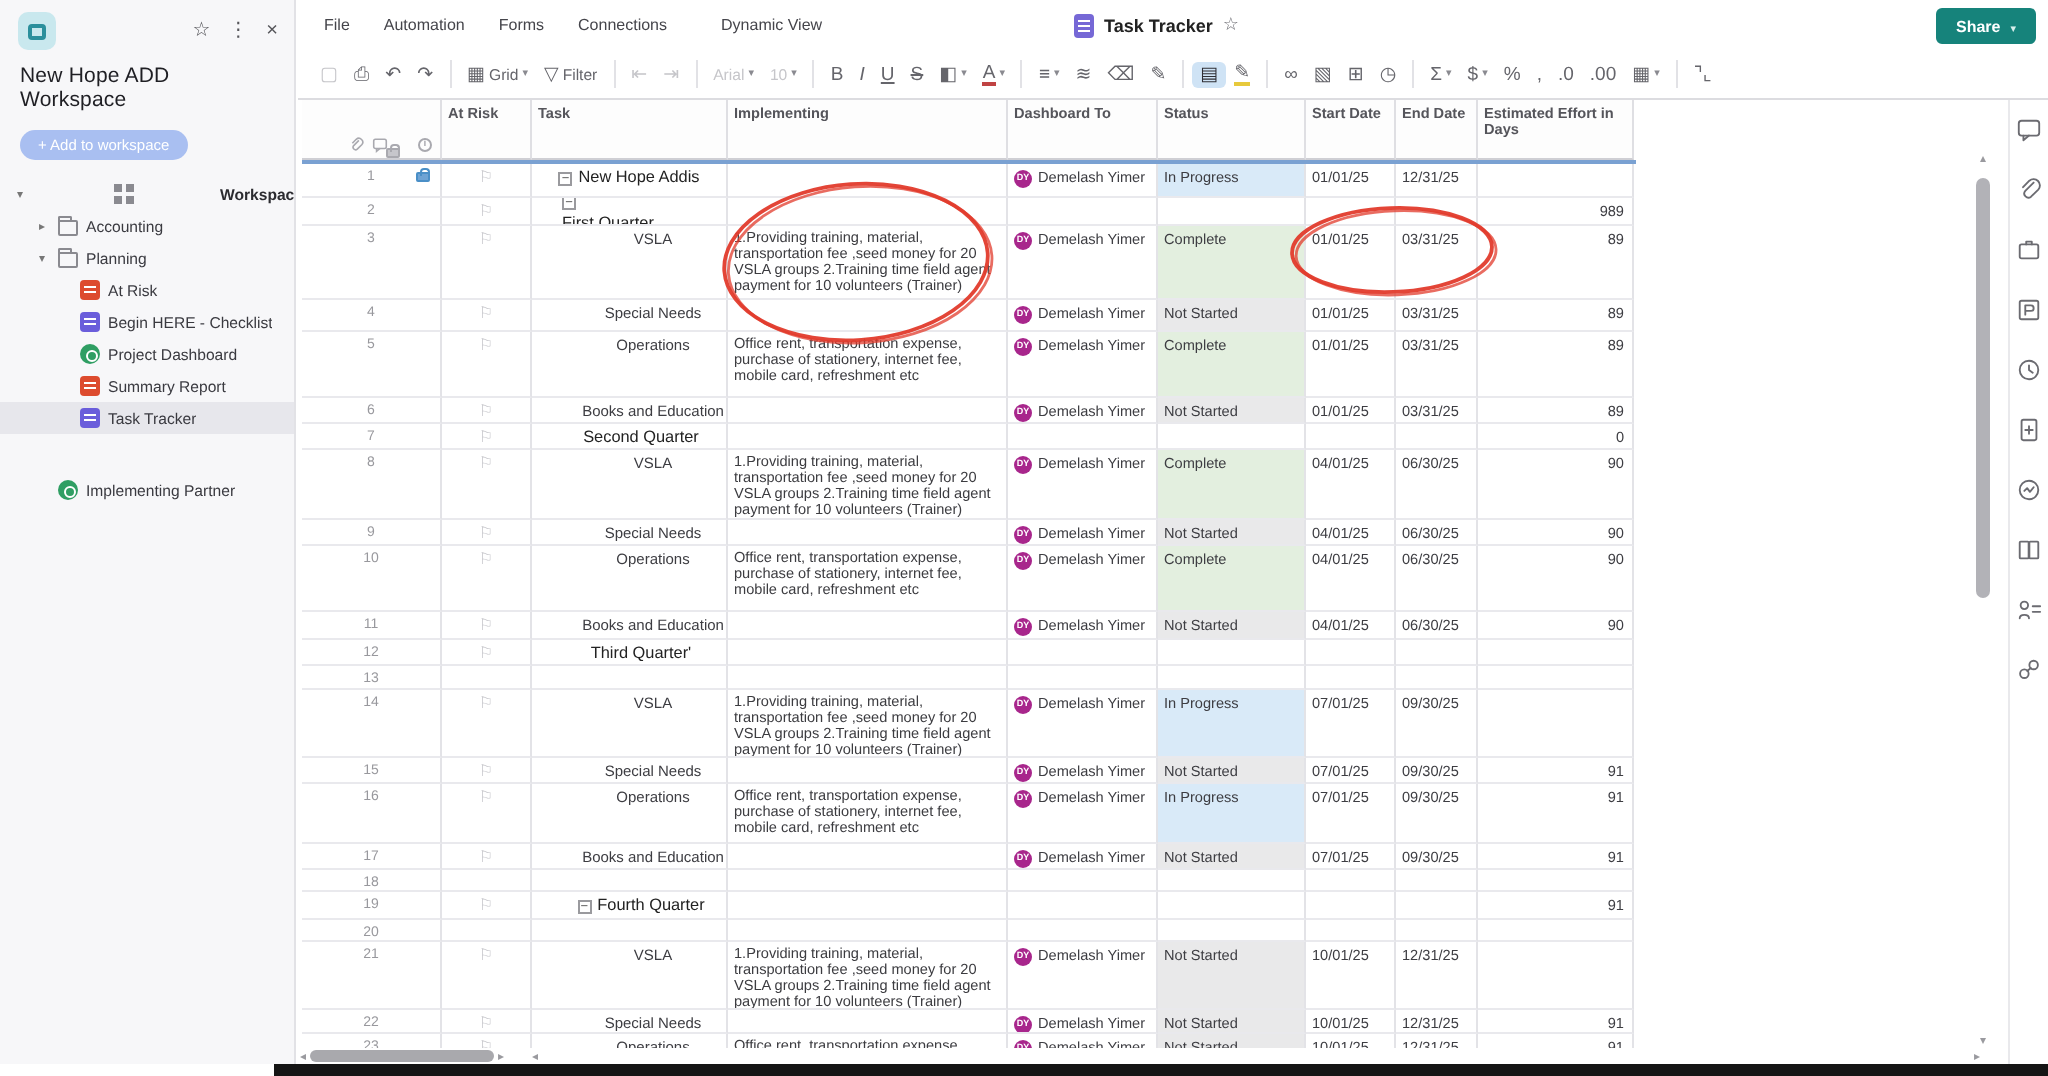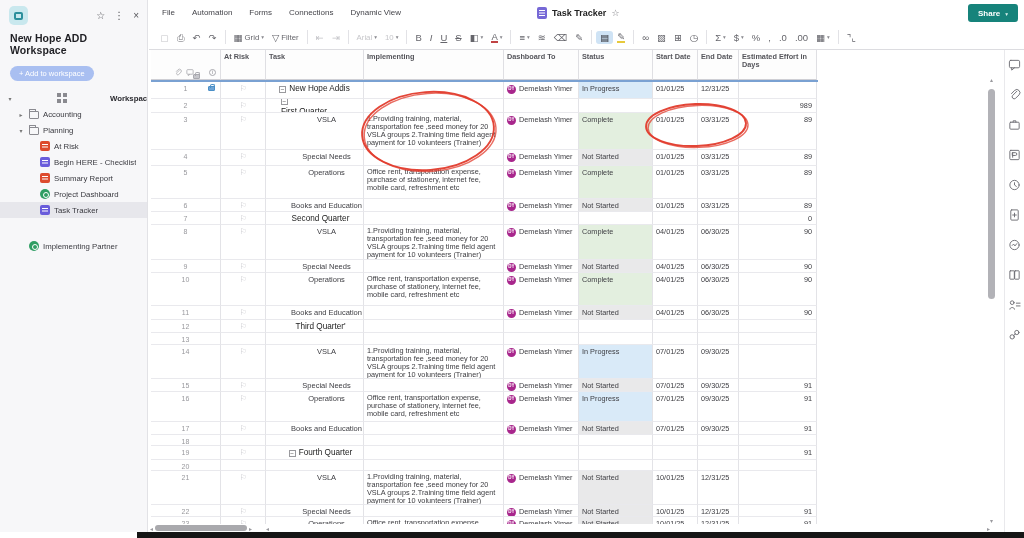--- a/index.html
+++ b/index.html
@@ -8,21 +8,21 @@
   body { position:relative; }
 
   
   .sidebar { position:absolute; left:0; top:0; width:148px; height:532px;
     background:#f7f7f9; border-right:1px solid #e2e2e6; }
   .sb-top { display:flex; align-items:center; justify-content:space-between; padding:6px 8px 2px 9px; }
   .logo { width:19px; height:19px; border-radius:5px; background:#c9e8ee; display:flex; align-items:center; justify-content:center; }
   .logo-inner { width:9px; height:8px; border:2px solid #2b8f9c; border-radius:2px; }
   .sb-top-icons { display:flex; gap:9px; color:#55555a; font-size:10px; line-height:10px; }
   .sb-top-icons span { cursor:default; }
-  .sb-title { font-size:10.5px; font-weight:bold; color:#1f1f24; padding:5px 10px 6px 10px; letter-spacing:.1px; }
+  .sb-title { font-size:10.5px; font-weight:normal; color:#1f1f24; padding:5px 10px 6px 10px; letter-spacing:.1px; }
   .add-btn { margin:0 0 9px 10px; height:15px; padding:0 9px; border:none; border-radius:8px;
     background:#a9bff1; color:#fff; font-size:7.5px; font-family:inherit; }
   .tree-item { display:flex; align-items:center; height:16px; gap:4px; font-size:7.8px; color:#3a3a40; }
   .tree-item.selected { background:#e7e7ec; }
   .tree-item .lbl { white-space:nowrap; overflow:hidden; }
   .tree-item.bold .lbl { font-weight:bold; color:#2b2b30; }
   .chev { width:8px; font-size:6px; color:#777; text-align:center; flex:0 0 8px; }
   .t-ic { width:10px; height:10px; flex:0 0 10px; position:relative; }
   .t-ic.grid-ic { background:
      linear-gradient(#8a8a90,#8a8a90) 0 0/4px 4px no-repeat,
@@ -161,44 +161,44 @@
         <span class="t-ic report-red"></span>
         <span class="lbl">At Risk</span>
       </div>
       <div class="tree-item" style="padding-left: 28px;">
         <span class="chev"></span>
         <span class="t-ic sheet-purple"></span>
         <span class="lbl">Begin HERE - Checklist</span>
       </div>
       <div class="tree-item" style="padding-left: 28px;">
         <span class="chev"></span>
+        <span class="t-ic dashboard-green"></span>
+        <span class="lbl">Project Dashboard</span>
+      </div>
+      <div class="tree-item" style="padding-left: 28px;">
+        <span class="chev"></span>
         <span class="t-ic report-red"></span>
         <span class="lbl">Summary Report</span>
-      </div>
-      <div class="tree-item" style="padding-left: 28px;">
-        <span class="chev"></span>
-        <span class="t-ic dashboard-green"></span>
-        <span class="lbl">Project Dashboard</span>
       </div>
       <div class="tree-item selected" style="padding-left: 28px;">
         <span class="chev"></span>
         <span class="t-ic sheet-purple"></span>
         <span class="lbl">Task Tracker</span>
       </div>
       <div class="tree-item" style="padding-left: 17px; margin-top: 20px;">
         <span class="chev"></span>
         <span class="t-ic dashboard-green"></span>
         <span class="lbl">Implementing Partner</span>
       </div>
     </div>
 </aside>
 
 <div class="main">
   <div class="menubar">
-    <span id="menus"><span class="menu-item" style="margin-right: 17px;">File</span><span class="menu-item" style="margin-right: 17px;">Automation</span><span class="menu-item" style="margin-right: 17px;">Forms</span><span class="menu-item" style="margin-right: 17px;">Connections</span><span class="menu-item" style="margin-right: 17px;">Dynamic View</span></span>
+    <span id="menus"><span class="menu-item" style="margin-right: 17px;">File</span><span class="menu-item" style="margin-right: 17px;">Automation</span><span class="menu-item" style="margin-right: 17px;">Forms</span><span class="menu-item" style="margin-right: 17px;">Connections</span><span class="menu-item" style="margin-right: 17px; margin-left: 10px;">Dynamic View</span></span>
     <div class="doc-title">
       <span class="doc-ic"></span>
       <span>Task Tracker</span>
       <span class="star">☆</span>
     </div>
     <button class="share-btn">
       <span>Share</span><span class="caret">▾</span>
     </button>
   </div>
   <div class="toolbar" id="toolbar">

